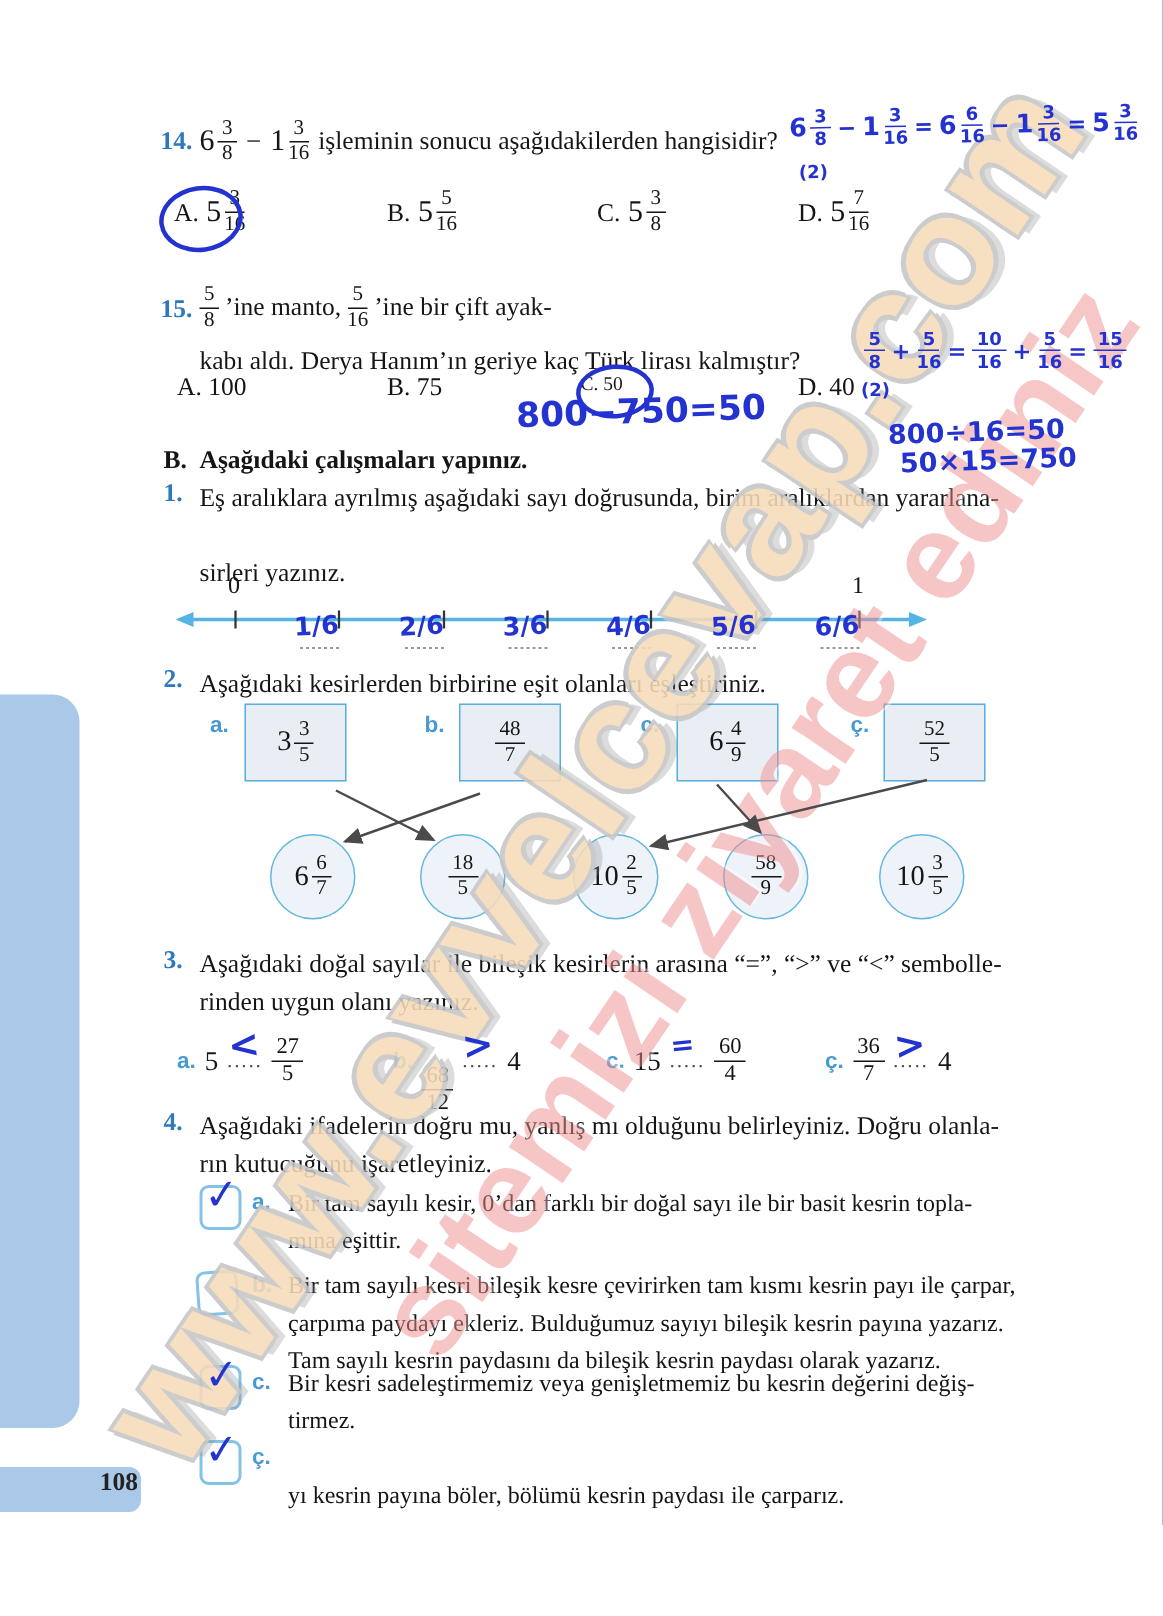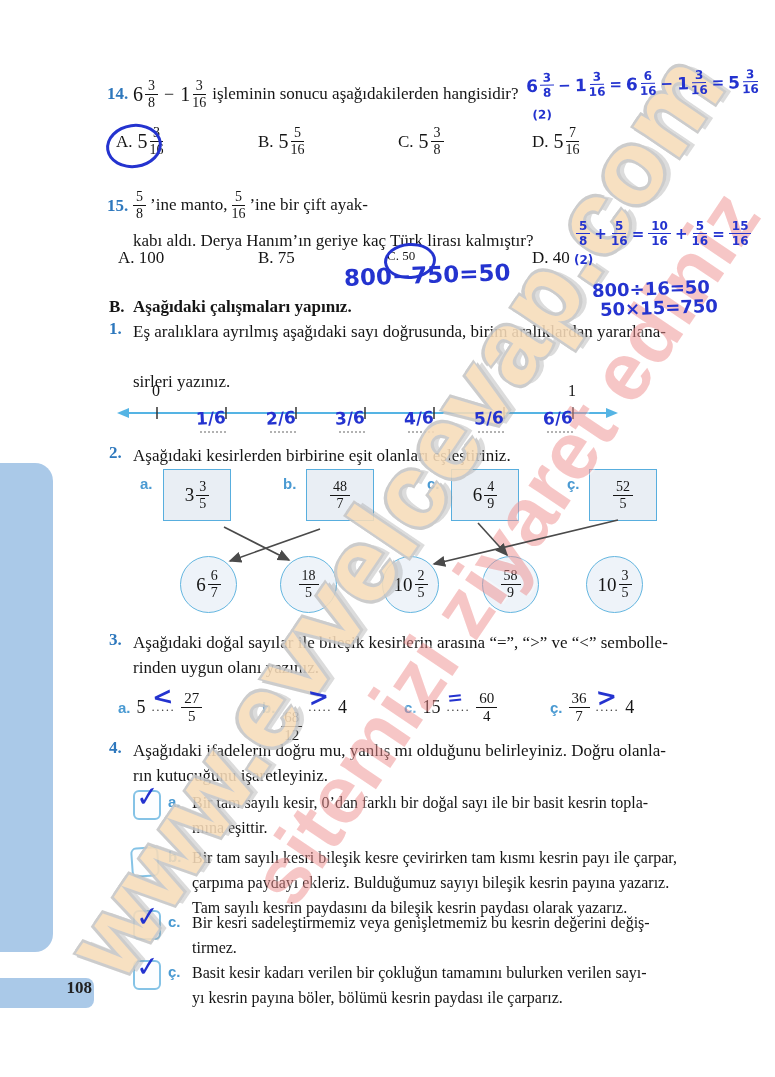--- a/index.html
+++ b/index.html
@@ -433,21 +433,20 @@
     <span class="mark">✓</span>
   </div>
   <span class="lbl" style="position:absolute;left:168px;top:913px;">c.</span>
   <span class="stmt-line" style="left:192px;top:910px;">Bir kesri sadeleştirmemiz veya genişletmemiz bu kesrin değerini değiş-</span>
   <span class="stmt-line" style="left:192px;top:935px;">tirmez.</span>
 
   <div class="cb" style="left:133px;top:960px;">
     <span class="mark">✓</span>
   </div>
   <span class="lbl" style="position:absolute;left:168px;top:963px;">ç.</span>
-  <span class="stmt-line" style="left:192px;top:960px;">Basit kesir kadarı verilen bir çokluğun tamamını bulurken verilen sayı-</span>
   <span class="stmt-line" style="left:192px;top:985px;">yı kesrin payına böler, bölümü kesrin paydası ile çarparız.</span>
 
   <div class="sidebar"></div>
   <div class="pagenum-tab">
     <span>108</span>
   </div>
 
   <div class="wm-main">www.evvelcevap.com</div>
   <div class="wm-sub">sitemizi ziyaret ediniz</div>
 

